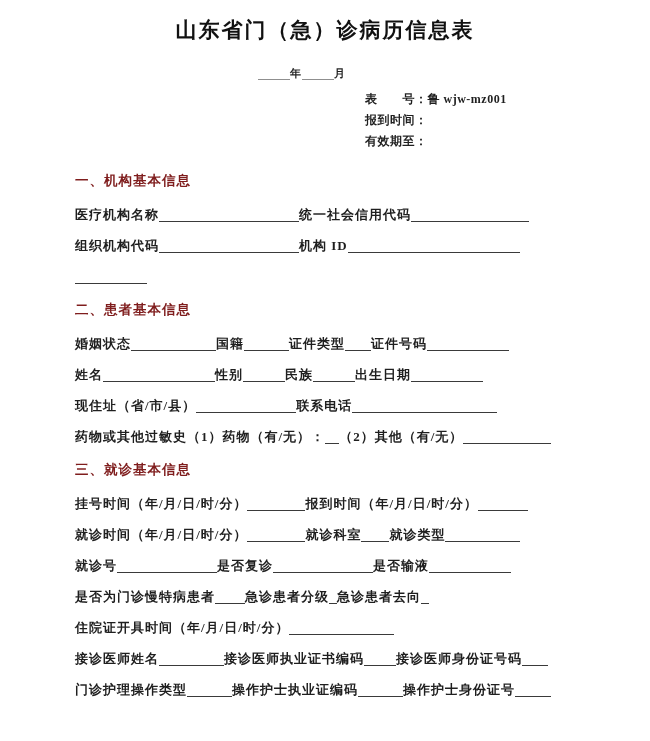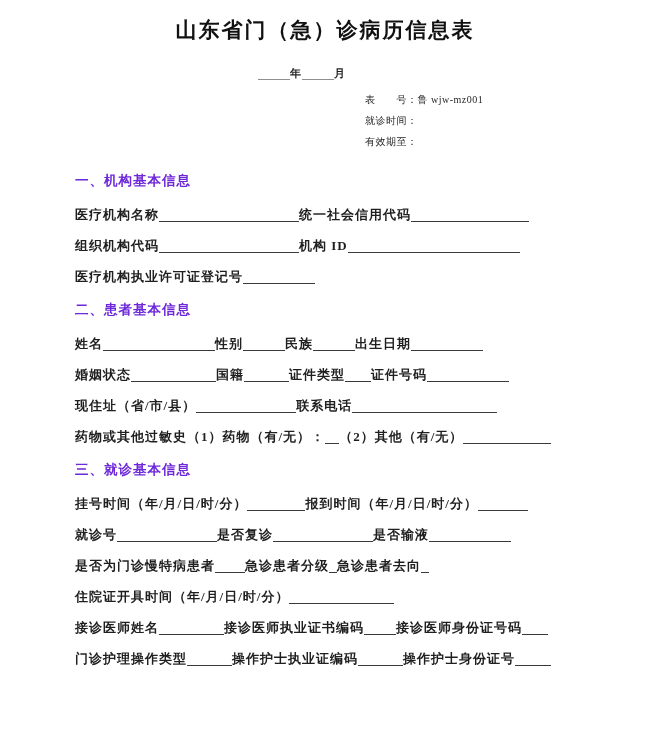--- a/index.html
+++ b/index.html
@@ -26,38 +26,38 @@
   }
   .date-line {
     margin: 22px 0 0 258px;
     font-size: 11px;
     font-weight: bold;
     letter-spacing: 1px;
     white-space: nowrap;
   }
   .meta {
     margin: 8px 0 0 365px;
-    font-size: 10px;
-    font-weight: normal;
+    font-size: 12px;
+    font-weight: bold;
     letter-spacing: 0.5px;
   }
   .meta-row {
     height: 21px;
     line-height: 21px;
     white-space: nowrap;
   }
   .form-body {
     margin: 20px 0 0 75px;
   }
   .sec-heading {
     font-size: 13.5px;
     font-weight: bold;
     letter-spacing: 1px;
     margin: 16px 0 18px 0;
-    color: #6d28d9;
+    color: #7f1d1d;
   }
   .section { margin-bottom: 13px; }
   .form-row {
     font-size: 13px;
     font-weight: bold;
     letter-spacing: 1px;
     white-space: nowrap;
     margin-bottom: 17px;
     height: 14px;
     line-height: 14px;
@@ -76,46 +76,47 @@
 <div class="page">
 
   <h1 class="title">山东省门（急）诊病历信息表</h1>
 
   <div class="date-line">
     <span class="blank gray" style="width:32px"></span><span>年</span><span class="blank gray" style="width:32px"></span><span>月</span>
   </div>
 
   <div class="meta">
       <div class="meta-row"><span>表　　号：</span><span>鲁 wjw-mz001</span></div>
-      <div class="meta-row"><span>就诊时间：</span></div>
+      <div class="meta-row"><span>报到时间：</span></div>
       <div class="meta-row"><span>有效期至：</span></div>
     </div>
 
   <div class="form-body">
     <div class="section">
       <div class="sec-heading">一、机构基本信息</div>
       <div class="rows">
           <div class="form-row"><span>医疗机构名称</span><span class="blank" style="width: 140px;"></span><span>统一社会信用代码</span><span class="blank" style="width: 118px;"></span></div>
           <div class="form-row"><span>组织机构代码</span><span class="blank" style="width: 140px;"></span><span>机构 ID</span><span class="blank" style="width: 172px;"></span></div>
-          <div class="form-row"><span>医疗机构执业许可证登记号</span><span class="blank" style="width: 72px;"></span></div>
+          <div class="form-row"><span class="blank" style="width: 72px;"></span></div>
         </div>
     </div>
     <div class="section">
       <div class="sec-heading">二、患者基本信息</div>
       <div class="rows">
+          <div class="form-row"><span>婚姻状态</span><span class="blank" style="width: 85px;"></span><span>国籍</span><span class="blank" style="width: 45px;"></span><span>证件类型</span><span class="blank" style="width: 26px;"></span><span>证件号码</span><span class="blank" style="width: 82px;"></span></div>
           <div class="form-row"><span>姓名</span><span class="blank" style="width: 112px;"></span><span>性别</span><span class="blank" style="width: 42px;"></span><span>民族</span><span class="blank" style="width: 42px;"></span><span>出生日期</span><span class="blank" style="width: 72px;"></span></div>
-          <div class="form-row"><span>婚姻状态</span><span class="blank" style="width: 85px;"></span><span>国籍</span><span class="blank" style="width: 45px;"></span><span>证件类型</span><span class="blank" style="width: 26px;"></span><span>证件号码</span><span class="blank" style="width: 82px;"></span></div>
           <div class="form-row"><span>现住址（省/市/县）</span><span class="blank" style="width: 100px;"></span><span>联系电话</span><span class="blank" style="width: 145px;"></span></div>
           <div class="form-row"><span>药物或其他过敏史（1）药物（有/无）：</span><span class="blank" style="width: 14px;"></span><span>（2）其他（有/无）</span><span class="blank" style="width: 88px;"></span></div>
         </div>
     </div>
     <div class="section">
       <div class="sec-heading">三、就诊基本信息</div>
       <div class="rows">
           <div class="form-row"><span>挂号时间（年/月/日/时/分）</span><span class="blank" style="width: 58px;"></span><span>报到时间（年/月/日/时/分）</span><span class="blank" style="width: 50px;"></span></div>
+          <div class="form-row"><span>就诊时间（年/月/日/时/分）</span><span class="blank" style="width: 58px;"></span><span>就诊科室</span><span class="blank" style="width: 28px;"></span><span>就诊类型</span><span class="blank" style="width: 75px;"></span></div>
           <div class="form-row"><span>就诊号</span><span class="blank" style="width: 100px;"></span><span>是否复诊</span><span class="blank" style="width: 100px;"></span><span>是否输液</span><span class="blank" style="width: 82px;"></span></div>
           <div class="form-row"><span>是否为门诊慢特病患者</span><span class="blank" style="width: 30px;"></span><span>急诊患者分级</span><span class="blank" style="width: 8px;"></span><span>急诊患者去向</span><span class="blank" style="width: 8px;"></span></div>
           <div class="form-row"><span>住院证开具时间（年/月/日/时/分）</span><span class="blank" style="width: 105px;"></span></div>
           <div class="form-row"><span>接诊医师姓名</span><span class="blank" style="width: 65px;"></span><span>接诊医师执业证书编码</span><span class="blank" style="width: 32px;"></span><span>接诊医师身份证号码</span><span class="blank" style="width: 26px;"></span></div>
           <div class="form-row"><span>门诊护理操作类型</span><span class="blank" style="width: 45px;"></span><span>操作护士执业证编码</span><span class="blank" style="width: 45px;"></span><span>操作护士身份证号</span><span class="blank" style="width: 36px;"></span></div>
         </div>
     </div>
   </div>
 
 </div>

